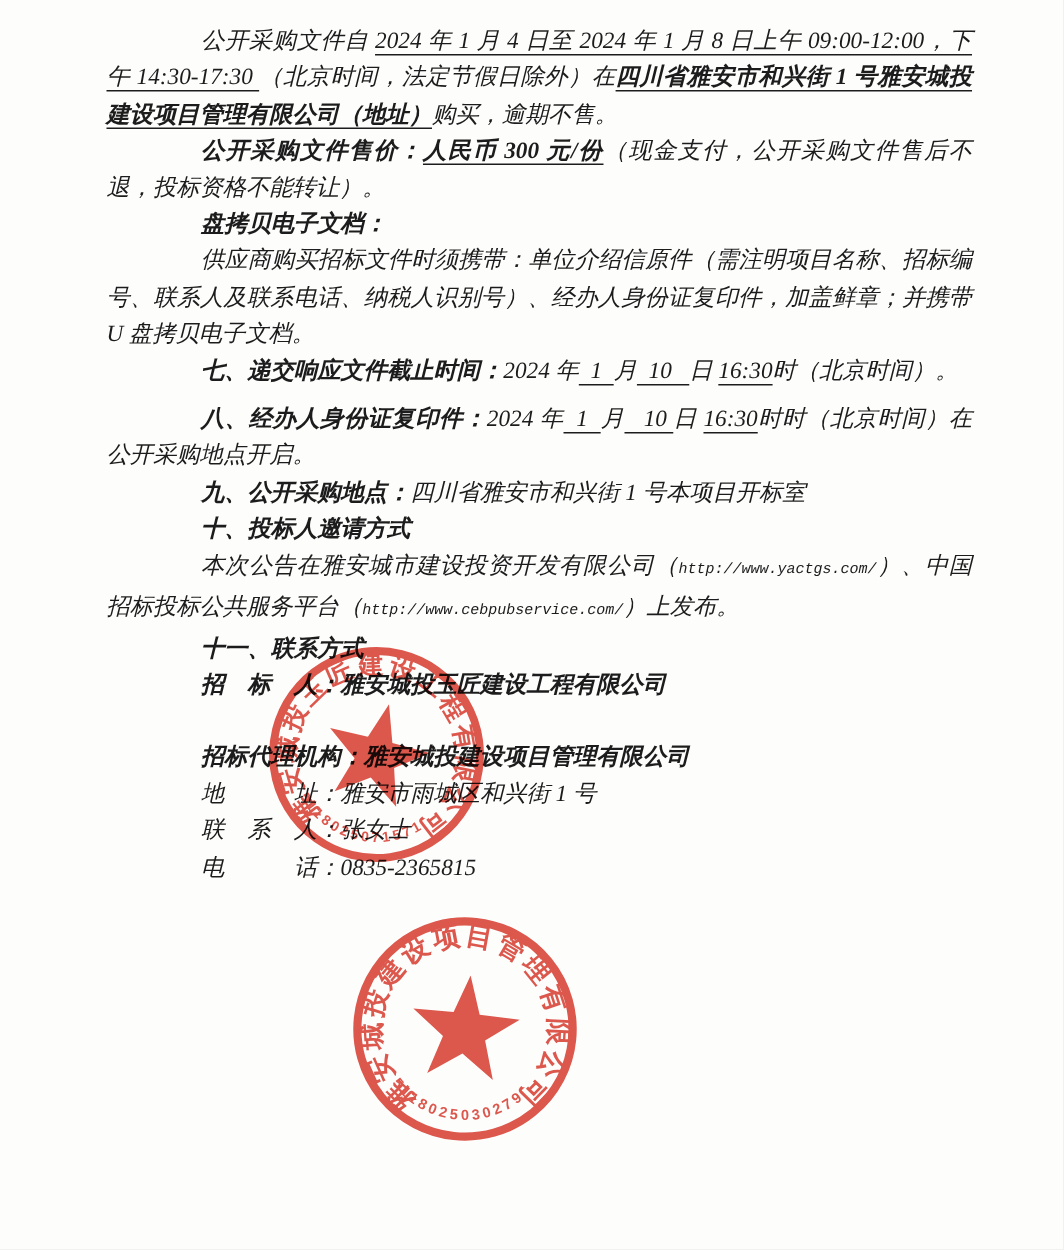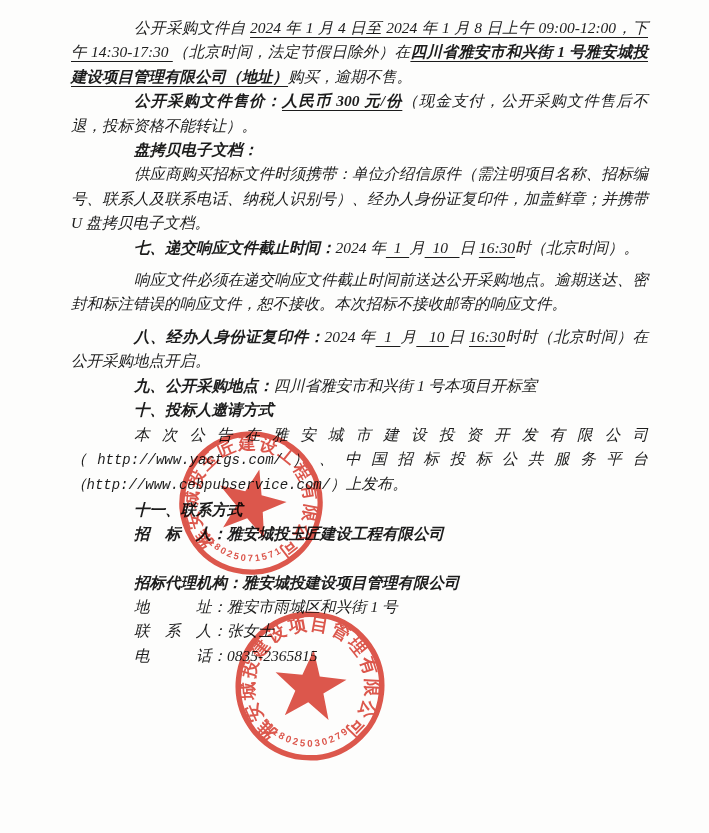--- a/index.html
+++ b/index.html
@@ -10,21 +10,21 @@
   }
   .doc{
     position:absolute;left:71px;top:16px;width:577px;
     font-size:15.5px;line-height:24.4px;text-align:justify;
   }
   .line{margin:0;font-style:italic;}
   .indent{text-indent:63px;}
   .seg{white-space:pre-wrap;}
   .b{font-weight:bold;}
   .u{text-decoration:underline;text-underline-offset:3.5px;text-decoration-thickness:1px;}
-  .mono{font-family:"Liberation Mono","DejaVu Sans Mono",monospace;font-size:14px;}
+  .mono{font-family:"Liberation Mono","DejaVu Sans Mono",monospace;font-size:10px;}
   .stamp{
     position:absolute;mix-blend-mode:multiply;opacity:.85;color:#d83a2e;
     pointer-events:none;
   }
   .stamp svg{width:100%;height:100%;display:block;}
   .stamp text{font-family:"Liberation Sans","DejaVu Sans",sans-serif;font-weight:bold;fill:currentColor;}
   #stamp1{left:176px;top:428px;width:150px;height:150px;transform:rotate(14deg);}
   #stamp2{left:232px;top:608px;width:156px;height:156px;transform:rotate(6deg);}
   .ring-text{font-size:23px;letter-spacing:3px;}
   .ring-num{font-size:12.5px;letter-spacing:3px;}
@@ -33,21 +33,20 @@
 <body>
 
 <div class="page">
 
   <div class="doc" id="doc">
       <p class="line indent"><span class="seg">公开采购文件自 </span><span class="seg u">2024 年 1 月 4 日至 2024 年 1 月 8 日上午 09:00-12:00，下午 14:30-17:30 </span><span class="seg">（北京时间，法定节假日除外）在</span><span class="seg b u">四川省雅安市和兴街 1 号雅安城投建设项目管理有限公司（地址）</span><span class="seg">购买，逾期不售。</span></p>
       <p class="line indent"><span class="seg b">公开采购文件售价：</span><span class="seg b u">人民币 300 元/份</span><span class="seg">（现金支付，公开采购文件售后不退，投标资格不能转让）。</span></p>
       <p class="line indent"><span class="seg b">盘拷贝电子文档：</span></p>
       <p class="line indent"><span class="seg">供应商购买招标文件时须携带：单位介绍信原件（需注明项目名称、招标编号、联系人及联系电话、纳税人识别号）、经办人身份证复印件，加盖鲜章；并携带 U 盘拷贝电子文档。</span></p>
       <p class="line indent"><span class="seg b">七、递交响应文件截止时间：</span><span class="seg">2024 年</span><span class="seg u">&nbsp;&nbsp;1&nbsp;&nbsp;</span><span class="seg">月</span><span class="seg u">&nbsp;&nbsp;10&nbsp;&nbsp;&nbsp;</span><span class="seg">日 </span><span class="seg u">16:30</span><span class="seg">时（北京时间）。</span></p>
-      <p class="line indent" style="margin-top: 8px;"><span class="seg">响应文件必须在递交响应文件截止时间前送达公开采购地点。逾期送达、密封和标注错误的响应文件，恕不接收。本次招标不接收邮寄的响应文件。</span></p>
       <p class="line indent" style="margin-top: 8px;"><span class="seg b">八、经办人身份证复印件：</span><span class="seg">2024 年</span><span class="seg u">&nbsp;&nbsp;1&nbsp;&nbsp;</span><span class="seg">月</span><span class="seg u">&nbsp;&nbsp;&nbsp;10&nbsp;</span><span class="seg">日 </span><span class="seg u">16:30</span><span class="seg">时时（北京时间）在公开采购地点开启。</span></p>
       <p class="line indent"><span class="seg b">九、公开采购地点：</span><span class="seg">四川省雅安市和兴街 1 号本项目开标室</span></p>
       <p class="line indent"><span class="seg b">十、投标人邀请方式</span></p>
       <p class="line indent"><span class="seg">本次公告在雅安城市建设投资开发有限公司（</span><span class="seg mono">http://www.yactgs.com/</span><span class="seg">）、中国招标投标公共服务平台（</span><span class="seg mono">http://www.cebpubservice.com/</span><span class="seg">）上发布。</span></p>
       <p class="line indent"><span class="seg b">十一、联系方式</span></p>
       <p class="line indent"><span class="seg b">招　标　人：</span><span class="seg b">雅安城投玉匠建设工程有限公司</span></p>
       <p class="line indent" style="margin-top: 24px;"><span class="seg b">招标代理机构：</span><span class="seg b">雅安城投建设项目管理有限公司</span></p>
       <p class="line indent"><span class="seg">地　　　址：</span><span class="seg">雅安市雨城区和兴街 1 号</span></p>
       <p class="line indent"><span class="seg">联　系　人：</span><span class="seg">张女士</span></p>
       <p class="line indent"><span class="seg">电　　　话：</span><span class="seg">0835-2365815</span></p>

